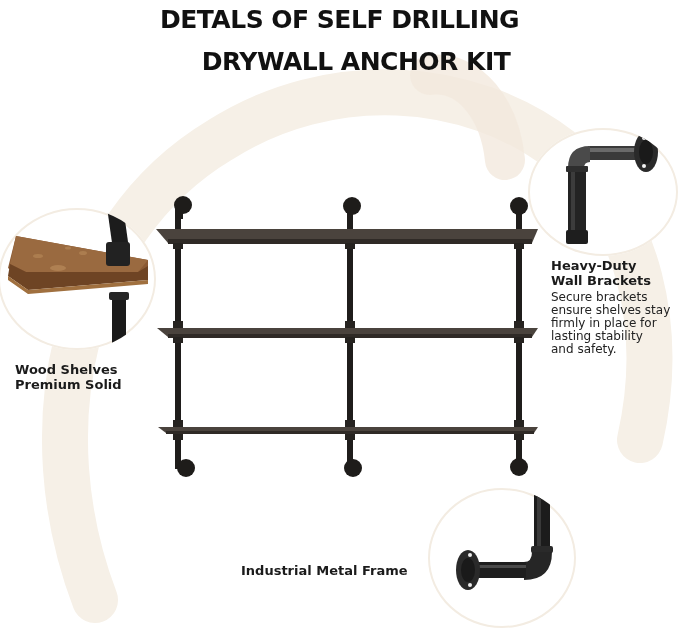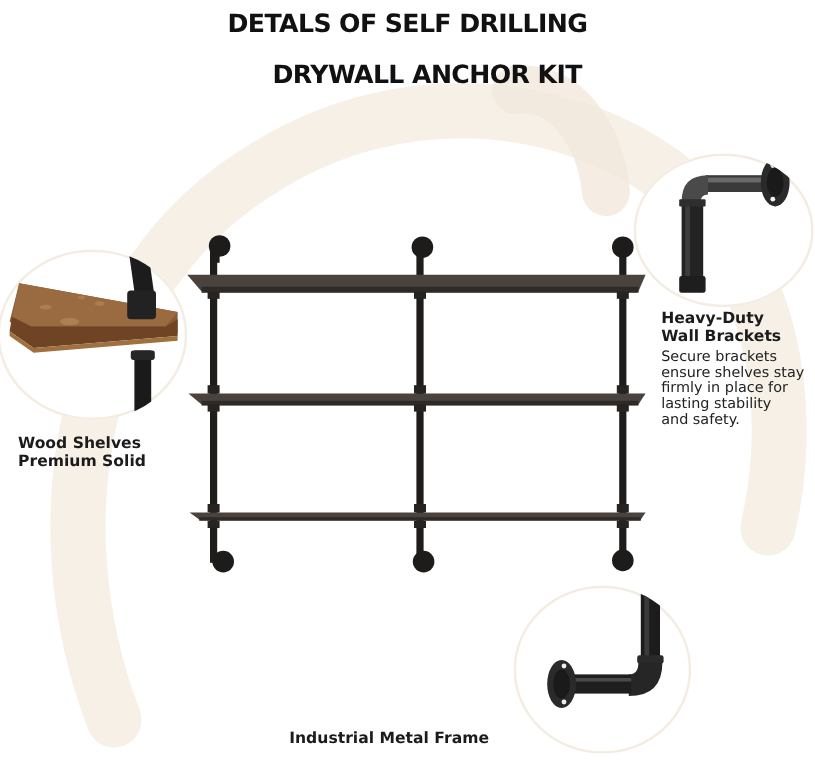--- a/index.html
+++ b/index.html
@@ -2,21 +2,21 @@
 <html><head>
 <meta charset="utf-8">
 <style>
   * { margin: 0; padding: 0; box-sizing: border-box; }
   html, body { width: 679px; height: 636px; background: #ffffff; overflow: hidden; }
   body { position: relative; font-family: "Liberation Sans", "DejaVu Sans", sans-serif; color: #1a1a1a; }
 
   .bg-arc { position: absolute; left: 0; top: 0; width: 679px; height: 636px; pointer-events: none; }
 
   .title { position: absolute; left: 0; top: 0; width: 679px; text-align: center; z-index: 3; }
-  .title-line { font-family: "DejaVu Sans", sans-serif; font-weight: 900; font-size: 21px; letter-spacing: -0.5px; line-height: 40px; color: #111; display: block; }
+  .title-line { font-family: "DejaVu Sans", sans-serif; font-weight: 900; font-size: 25px; letter-spacing: -0.5px; line-height: 40px; color: #111; display: block; }
   .title-line.l1 { padding-top: 0px; }
   .title-line.l2 { padding-top: 2px; padding-left: 33px; }
 
   .circle { position: absolute; border-radius: 50%; background: #ffffff; box-shadow: 0 0 0 2px #f3ece2 inset; overflow: hidden; z-index: 2; }
   .circle svg { position: absolute; left: 0; top: 0; }
 
   .shelf-unit { position: absolute; left: 150px; top: 185px; z-index: 2; }
 
   .caption { position: absolute; z-index: 3; }
   .cap-title { font-family: "DejaVu Sans", sans-serif; font-weight: bold; font-size: 13px; line-height: 15px; color: #1b1b1b; display: block; }
@@ -152,15 +152,15 @@
 <div class="caption" style="left:551px; top:258px; width:130px;">
   <span class="cap-title">Heavy-Duty</span>
   <span class="cap-title">Wall Brackets</span>
   <span class="cap-body">Secure brackets
 ensure shelves stay
 firmly in place for
 lasting stability
 and safety.</span>
 </div>
 
-<div class="caption" style="left:241px; top:608px; width:230px;">
+<div class="caption" style="left:241px; top:563px; width:230px;">
   <span class="cap-title">Industrial Metal Frame</span>
 </div>
 
 </body></html>

